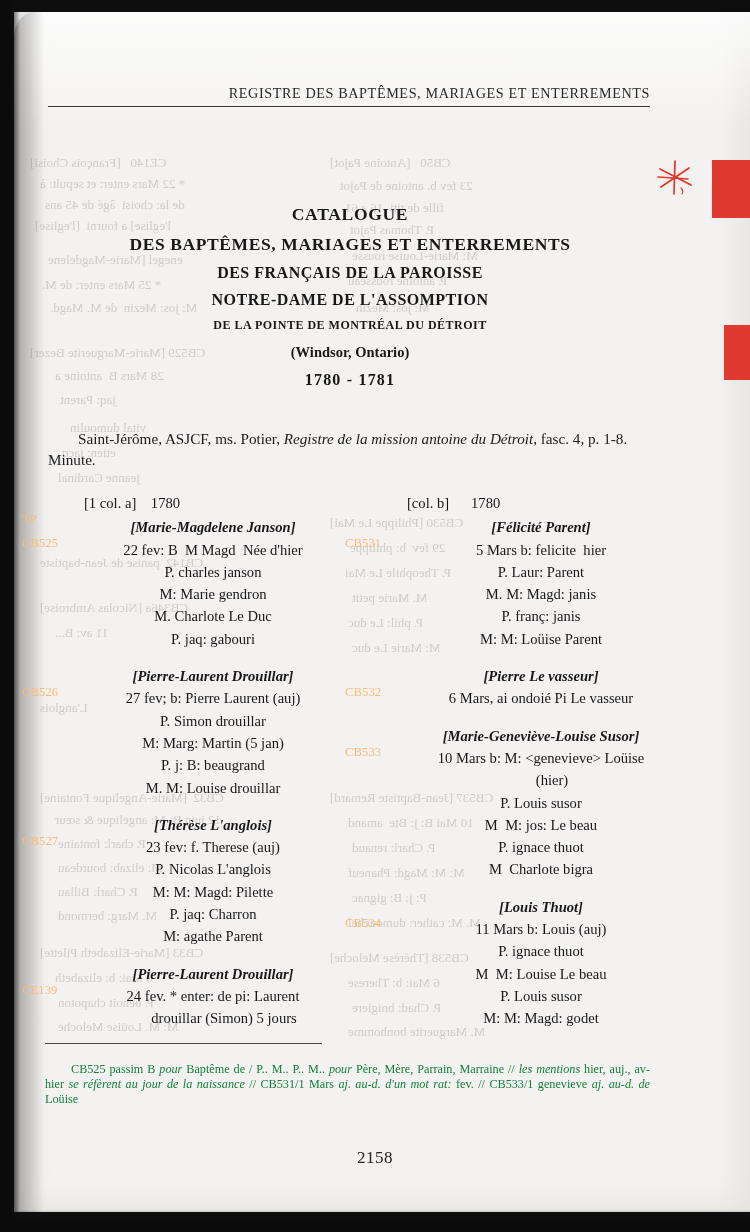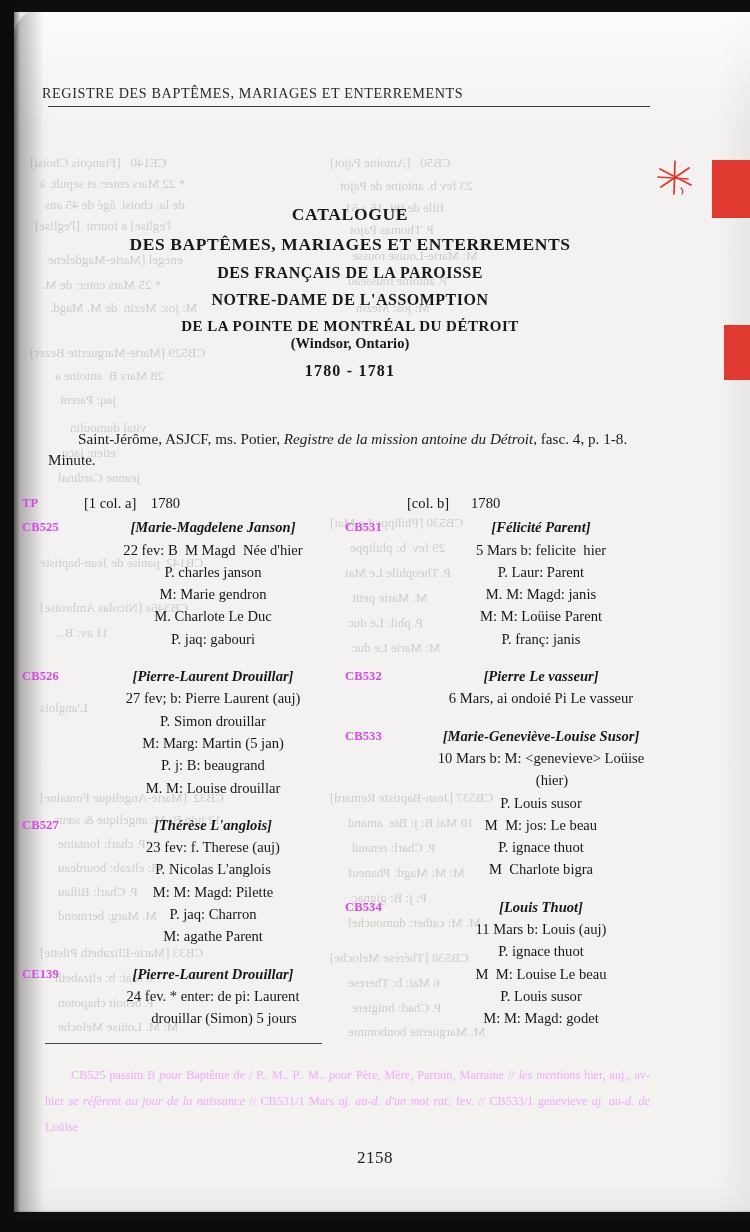--- a/index.html
+++ b/index.html
@@ -75,22 +75,22 @@
   .red-tab.t2 { right: 0; top: 325px; width: 26px; height: 55px; }
   .red-star {
     position: absolute;
     left: 655px; top: 158px;
     width: 40px; height: 40px;
     pointer-events: none;
   }
 
   
   .runhead-wrap {
-    position: absolute; left: 42px; top: 84px; width: 600px;
-    text-align: left;
+    position: absolute; left: 50px; top: 84px; width: 600px;
+    text-align: right;
   }
   .runhead {
     font-size: 14.2px;
     letter-spacing: .6px;
     color: #2a2a2c;
     font-variant: small-caps;
     text-transform: uppercase;
     font-family: "Liberation Serif", serif;
   }
   .runhead-rule {
@@ -102,21 +102,21 @@
   .titleblock {
     position: absolute; left: 45px; top: 204px; width: 610px;
     text-align: center;
     color: #181819;
     font-weight: bold;
   }
   .titleblock .l1 { font-size: 17.5px; letter-spacing: .7px; margin-bottom: 9px; }
   .titleblock .l2 { font-size: 17.5px; letter-spacing: .6px; margin-bottom: 9px; }
   .titleblock .l3 { font-size: 16px; letter-spacing: .5px; margin-bottom: 9px; }
   .titleblock .l4 { font-size: 16px; letter-spacing: .5px; margin-bottom: 9px; }
-  .titleblock .l5 { font-size: 15px; letter-spacing: .5px; }
+  .titleblock .l5 { font-size: 12px; letter-spacing: .5px; margin-bottom: 11px; }
   .titleblock .l6 { font-size: 14.5px; margin-bottom: 10px; }
   .titleblock .l7 { font-size: 16px; letter-spacing: 1.2px; }
 
   
   .source {
     position: absolute; left: 48px; top: 428px; width: 600px;
     font-size: 15.2px; line-height: 21px; color: #1b1b1d;
     text-indent: 30px;
   }
   .source i { font-style: italic; }
@@ -129,43 +129,42 @@
     color: #17171a;
     line-height: 22.3px;
   }
   .col.left  { left: 22px;  width: 320px; }
   .col.right { left: 345px; width: 330px; }
 
   .entry { position: relative; margin-bottom: 15px; }
 
   .sig {
     position: absolute;
-    left: 0; top: 0;
+    left: 0; top: 16px;
     width: 58px;
     font-size: 12.6px;
     letter-spacing: .1px;
-    color: #d946ef;
+    color: #fdba74;
     white-space: nowrap;
-    font-weight: bold;
   }
   .body { margin-left: 62px; text-align: center; }
   .hdr { font-weight: bold; font-style: italic; }
   .ln { white-space: pre-wrap; }
   .ln.ind { padding-left: 22px; }
   .colhdr { margin-left: 62px; white-space: pre; }
   .toprow { position: relative; margin-bottom: 2px; }
 
   
   .fn-rule {
     position: absolute; left: 45px; top: 1043px; width: 277px; height: 0;
     border-top: 1.5px solid #4a4a4c;
   }
   .footnote {
     position: absolute; left: 45px; top: 1062px; width: 605px;
-    font-size: 12.2px; line-height: 26px; color: #f0abfc;
+    font-size: 12.2px; line-height: 15px; color: #15803d;
     text-align: justify;
   }
   .footnote .first { padding-left: 26px; }
   .footnote i { font-style: italic; }
 
   
   .folio {
     position: absolute; left: 0; top: 1148px; width: 750px;
     text-align: center; font-size: 17px; color: #222224;
     letter-spacing: .5px;
@@ -317,22 +316,22 @@
       <div class="toprow">
         <div class="colhdr">[col. b]      1780</div>
       </div>
       <div class="entry">
         <span class="sig">CB531</span>
         <div class="body">
           <div class="hdr">[Félicité Parent]</div>
           <div class="ln">5 Mars b: felicite  hier</div>
           <div class="ln">P. Laur: Parent</div>
           <div class="ln">M. M: Magd: janis</div>
+          <div class="ln">P. franç: janis</div>
           <div class="ln">M: M: Loüise Parent</div>
-          <div class="ln">P. franç: janis</div>
         </div>
       </div>
       <div class="entry">
         <span class="sig">CB532</span>
         <div class="body">
           <div class="hdr">[Pierre Le vasseur]</div>
           <div class="ln">6 Mars, ai ondoié Pi Le vasseur</div>
         </div>
       </div>
       <div class="entry">

